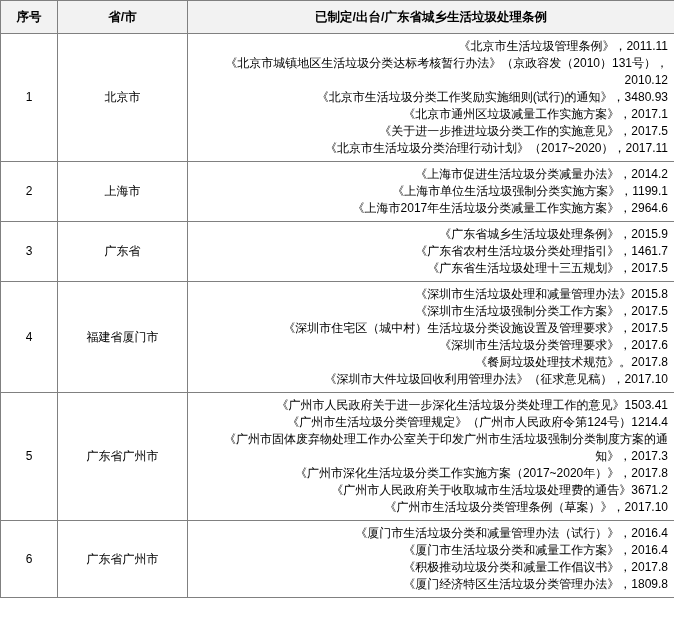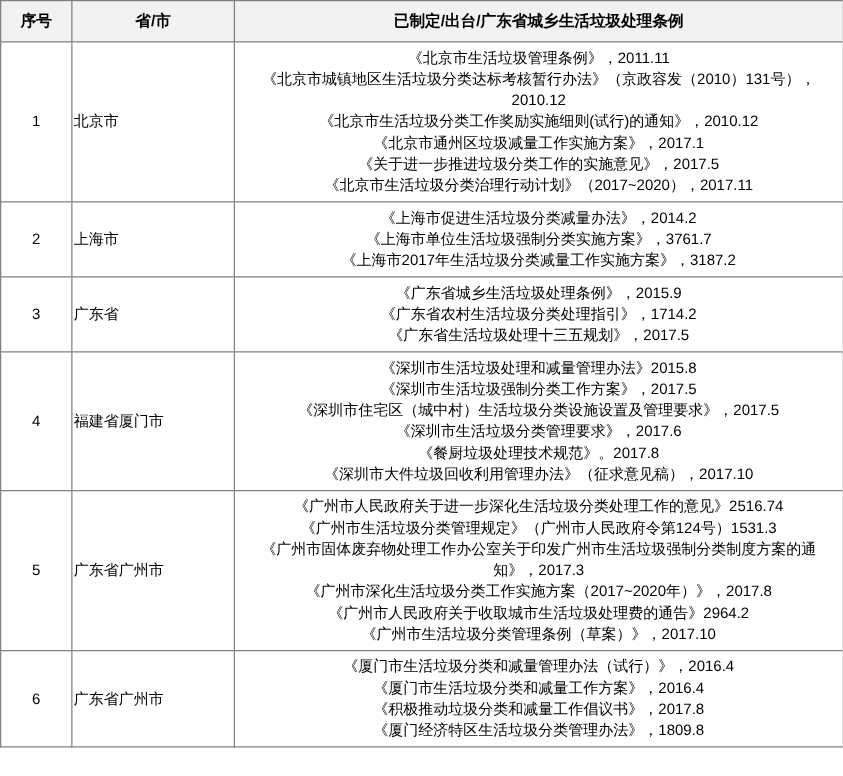--- a/index.html
+++ b/index.html
@@ -34,28 +34,29 @@
     font-size: 12.5px;
   }
   .col-no { width: 57px; }
   .col-region { width: 130px; }
   .col-policy { width: 487px; }
 
   td.cell-no {
     text-align: center;
   }
   td.cell-region {
+    text-align: center;
   }
   td.cell-policy {
     text-align: center;
     padding: 4px 6px;
   }
   td.cell-policy .line {
     display: block;
-    text-align: center;
+    text-align: right;
   }
   .row-band td {
     background: #ffffff;
   }
 </style>
 </head>
 <body>
 
 <table class="policy-table">
   <colgroup>
@@ -70,65 +71,65 @@
       <th>已制定/出台/广东省城乡生活垃圾处理条例</th>
     </tr>
   </thead>
   <tbody id="table-body">
       <tr class="row-band">
         <td class="cell-no">1</td>
         <td class="cell-region">北京市</td>
         <td class="cell-policy">
           <span class="line">《北京市生活垃圾管理条例》，2011.11</span>
           <span class="line">《北京市城镇地区生活垃圾分类达标考核暂行办法》（京政容发（2010）131号），2010.12</span>
-          <span class="line">《北京市生活垃圾分类工作奖励实施细则(试行)的通知》，2010.12</span>
+          <span class="line">《北京市生活垃圾分类工作奖励实施细则(试行)的通知》，3480.93</span>
           <span class="line">《北京市通州区垃圾减量工作实施方案》，2017.1</span>
           <span class="line">《关于进一步推进垃圾分类工作的实施意见》，2017.5</span>
           <span class="line">《北京市生活垃圾分类治理行动计划》（2017~2020），2017.11</span>
         </td>
       </tr>
       <tr class="row-band">
         <td class="cell-no">2</td>
         <td class="cell-region">上海市</td>
         <td class="cell-policy">
           <span class="line">《上海市促进生活垃圾分类减量办法》，2014.2</span>
-          <span class="line">《上海市单位生活垃圾强制分类实施方案》，3761.7</span>
-          <span class="line">《上海市2017年生活垃圾分类减量工作实施方案》，3187.2</span>
+          <span class="line">《上海市单位生活垃圾强制分类实施方案》，1199.1</span>
+          <span class="line">《上海市2017年生活垃圾分类减量工作实施方案》，2964.6</span>
         </td>
       </tr>
       <tr class="row-band">
         <td class="cell-no">3</td>
         <td class="cell-region">广东省</td>
         <td class="cell-policy">
           <span class="line">《广东省城乡生活垃圾处理条例》，2015.9</span>
-          <span class="line">《广东省农村生活垃圾分类处理指引》，1714.2</span>
+          <span class="line">《广东省农村生活垃圾分类处理指引》，1461.7</span>
           <span class="line">《广东省生活垃圾处理十三五规划》，2017.5</span>
         </td>
       </tr>
       <tr class="row-band">
         <td class="cell-no">4</td>
         <td class="cell-region">福建省厦门市</td>
         <td class="cell-policy">
           <span class="line">《深圳市生活垃圾处理和减量管理办法》2015.8</span>
           <span class="line">《深圳市生活垃圾强制分类工作方案》，2017.5</span>
           <span class="line">《深圳市住宅区（城中村）生活垃圾分类设施设置及管理要求》，2017.5</span>
           <span class="line">《深圳市生活垃圾分类管理要求》，2017.6</span>
           <span class="line">《餐厨垃圾处理技术规范》。2017.8</span>
           <span class="line">《深圳市大件垃圾回收利用管理办法》（征求意见稿），2017.10</span>
         </td>
       </tr>
       <tr class="row-band">
         <td class="cell-no">5</td>
         <td class="cell-region">广东省广州市</td>
         <td class="cell-policy">
-          <span class="line">《广州市人民政府关于进一步深化生活垃圾分类处理工作的意见》2516.74</span>
-          <span class="line">《广州市生活垃圾分类管理规定》（广州市人民政府令第124号）1531.3</span>
+          <span class="line">《广州市人民政府关于进一步深化生活垃圾分类处理工作的意见》1503.41</span>
+          <span class="line">《广州市生活垃圾分类管理规定》（广州市人民政府令第124号）1214.4</span>
           <span class="line">《广州市固体废弃物处理工作办公室关于印发广州市生活垃圾强制分类制度方案的通知》，2017.3</span>
           <span class="line">《广州市深化生活垃圾分类工作实施方案（2017~2020年）》，2017.8</span>
-          <span class="line">《广州市人民政府关于收取城市生活垃圾处理费的通告》2964.2</span>
+          <span class="line">《广州市人民政府关于收取城市生活垃圾处理费的通告》3671.2</span>
           <span class="line">《广州市生活垃圾分类管理条例（草案）》，2017.10</span>
         </td>
       </tr>
       <tr class="row-band">
         <td class="cell-no">6</td>
         <td class="cell-region">广东省广州市</td>
         <td class="cell-policy">
           <span class="line">《厦门市生活垃圾分类和减量管理办法（试行）》，2016.4</span>
           <span class="line">《厦门市生活垃圾分类和减量工作方案》，2016.4</span>
           <span class="line">《积极推动垃圾分类和减量工作倡议书》，2017.8</span>

